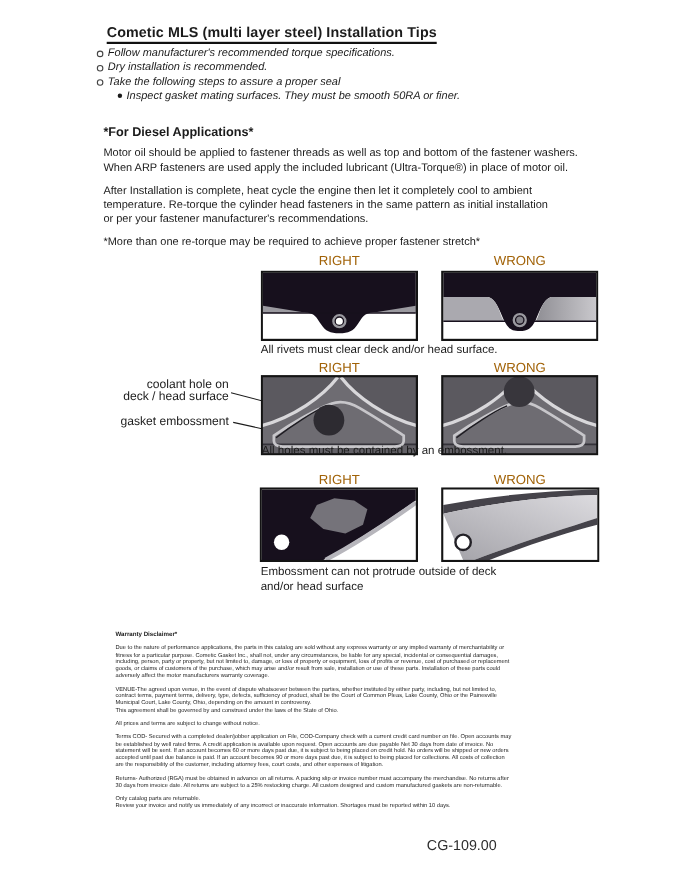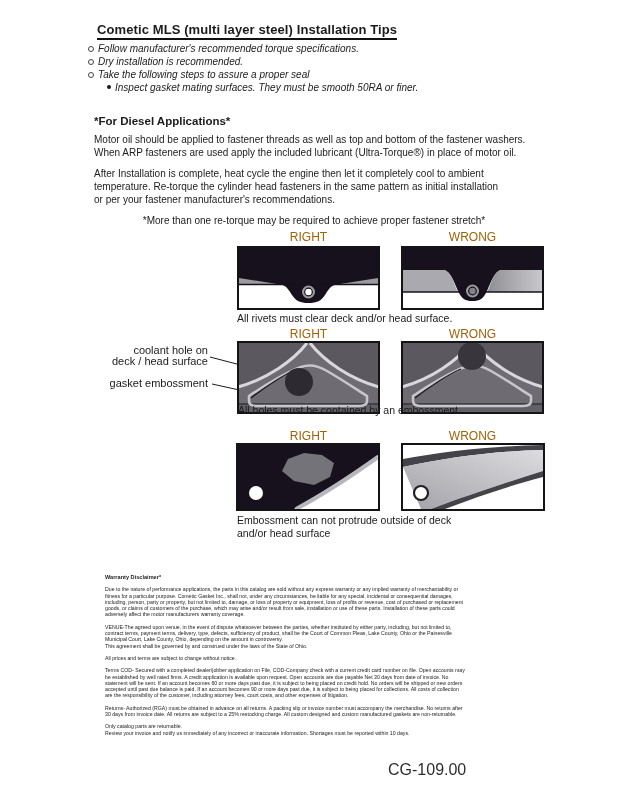--- a/index.html
+++ b/index.html
@@ -15,36 +15,36 @@
   
   .tips{position:absolute;left:88px;top:42px;width:460px;font-size:10px;line-height:13px;font-style:italic;}
   .b-row{display:flex;align-items:flex-start;}
   .b-row.sub{margin-left:19px;text-align:center;}
   .ob{flex:0 0 auto;width:4px;height:4px;border:1px solid #444;border-radius:50%;margin:4px 4px 0 0;}
   .fb{flex:0 0 auto;width:4px;height:4px;background:#1b1b1b;border-radius:50%;margin:4px 4px 0 0;}
   
   .diesel{position:absolute;left:94px;top:115px;width:440px;}
   .d-head{font-size:11.5px;font-weight:bold;margin:0 0 6px 0;}
   .diesel p{margin:0 0 8px 0;font-size:10px;line-height:13px;white-space:pre-line;}
-  .diesel p.last{margin:4px 0 12px 0;text-align:center;}
+  .diesel p.last{margin:4px 0 12px 0;}
   
   .d-label{position:absolute;width:143px;text-align:center;font-size:12px;color:#a16207;}
   .d-caption{position:absolute;font-size:10.5px;line-height:13px;white-space:pre-line;}
   .panel{position:absolute;}
   .panel svg{display:block;}
   .callout{position:absolute;left:98px;width:110px;text-align:right;font-size:11px;line-height:10.5px;white-space:pre-line;}
   .leader-svg{position:absolute;left:200px;top:340px;pointer-events:none;}
   
   .warranty{position:absolute;left:105px;top:574px;width:412px;font-size:5.2px;line-height:6.3px;color:#222;}
   .w-head{font-weight:bold;font-size:5.6px;margin:0 0 6px 0;}
   .w-block{margin:0 0 6px 0;white-space:pre-line;}
   .w-block.tight{margin:0;}
   .w-group{margin:0 0 6px 0;}
   
-  .footer-code{position:absolute;left:388px;top:761px;font-size:16px;color:#2e2e2e;}
+  .footer-code{position:absolute;left:388px;top:761px;font-size:13px;color:#2e2e2e;}
 </style>
 </head>
 <body>
 
 <div class="page">
 
   <div class="title">Cometic MLS (multi layer steel) Installation Tips</div>
 
   <div class="tips">
     <div class="b-row">

